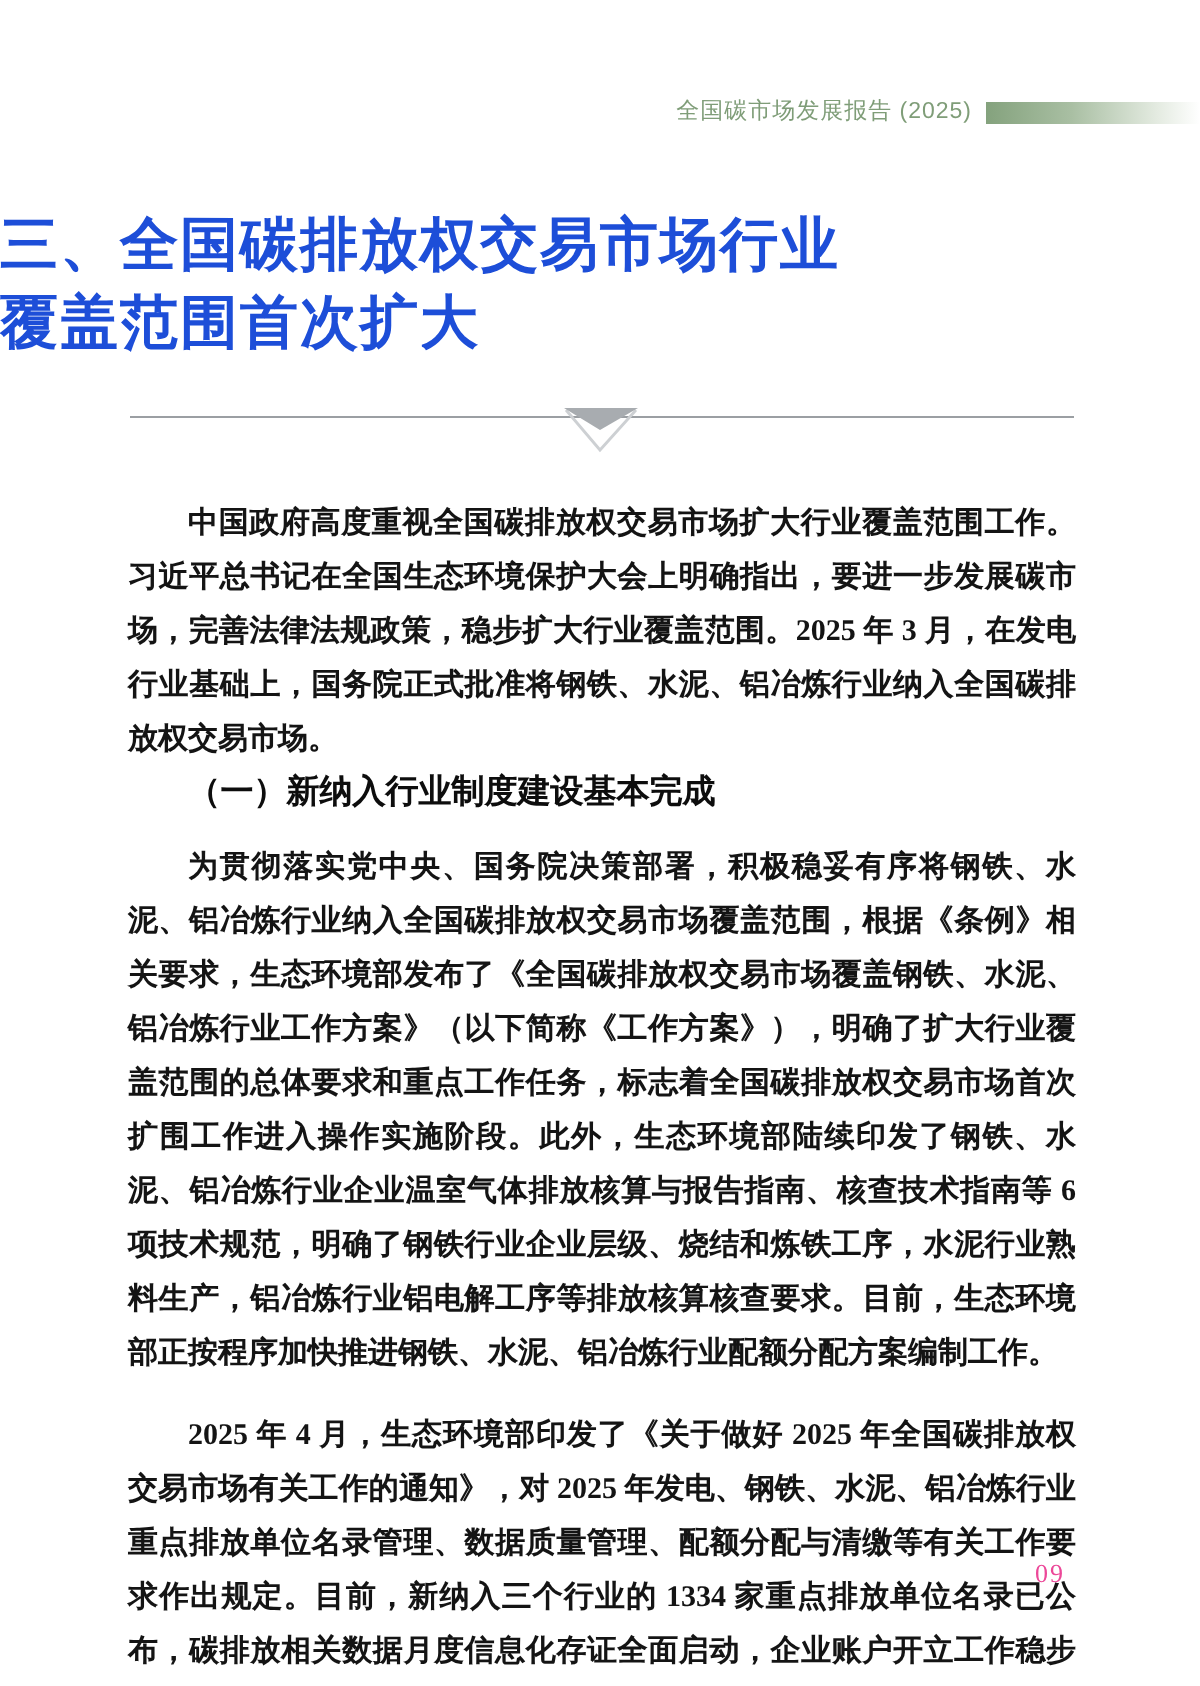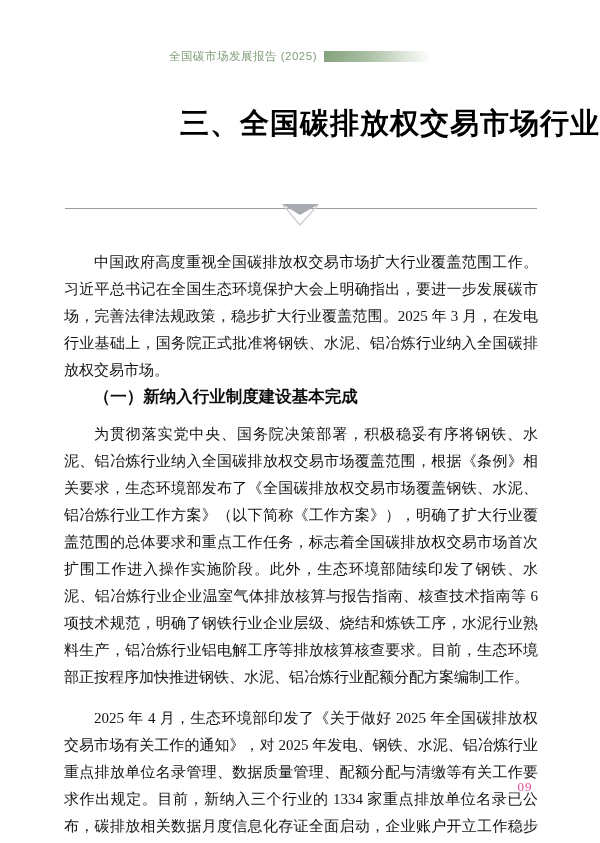--- a/index.html
+++ b/index.html
@@ -15,21 +15,21 @@
   }
 
   
   .page-header {
     position: absolute;
     top: 50px;
     left: 0;
     right: 0;
     display: flex;
     align-items: center;
-    justify-content: center;
+    justify-content: flex-end;
   }
   .header-label {
     font-family: "Liberation Sans", "DejaVu Sans", sans-serif;
     font-size: 11.5px;
     color: #7f9d78;
     letter-spacing: 0.5px;
     margin-right: 7px;
     line-height: 13px;
   }
   .header-bar {
@@ -37,25 +37,25 @@
     height: 11px;
     background: linear-gradient(90deg, #84a27d 0%, #a9bfa3 40%, #e4ebe1 80%, #ffffff 100%);
   }
 
   
   .chapter-title {
     position: absolute;
     top: 104px;
     left: 0;
     right: 0;
-    text-align: right;
+    text-align: left;
     font-weight: bold;
     font-size: 29px;
     line-height: 39px;
-    color: #000000;
+    color: #1d4ed8;
     letter-spacing: 1px;
   }
 
   
   .divider {
     position: absolute;
     top: 193px;
     left: 0;
     width: 600px;
     height: 36px;
@@ -67,20 +67,21 @@
     top: 249px;
     left: 64px;
     width: 474px;
     font-size: 15px;
     line-height: 27px;
     text-align: justify;
     color: #141414;
   }
   .para {
     text-indent: 2em;
+    font-weight: bold;
   }
   .section-heading {
     font-family: "Liberation Sans", "DejaVu Sans", sans-serif;
     font-weight: bold;
     font-size: 16.5px;
     color: #0d0d0d;
     text-indent: 1.8em;
     margin-bottom: 13px;
     line-height: 24px;
   }
@@ -103,20 +104,21 @@
 </head>
 <body>
 
 <div class="page-header">
   <span class="header-label">全国碳市场发展报告 (2025)</span>
   <span class="header-bar"></span>
 </div>
 
 <div class="chapter-title">
   <div>三、全国碳排放权交易市场行业</div>
+  <div>覆盖范围首次扩大</div>
 </div>
 
 <div class="divider">
   <svg width="600" height="36" viewBox="0 0 600 36">
     <line x1="65" y1="15.5" x2="537" y2="15.5" stroke="#9b9fa3" stroke-width="1"></line>
     <path d="M283 12 L300 32 L318 12" fill="none" stroke="#cdd0d3" stroke-width="1.4"></path>
     <path d="M282 11 L319 11 L300 22 Z" fill="#a8acb0"></path>
   </svg>
 </div>
 

